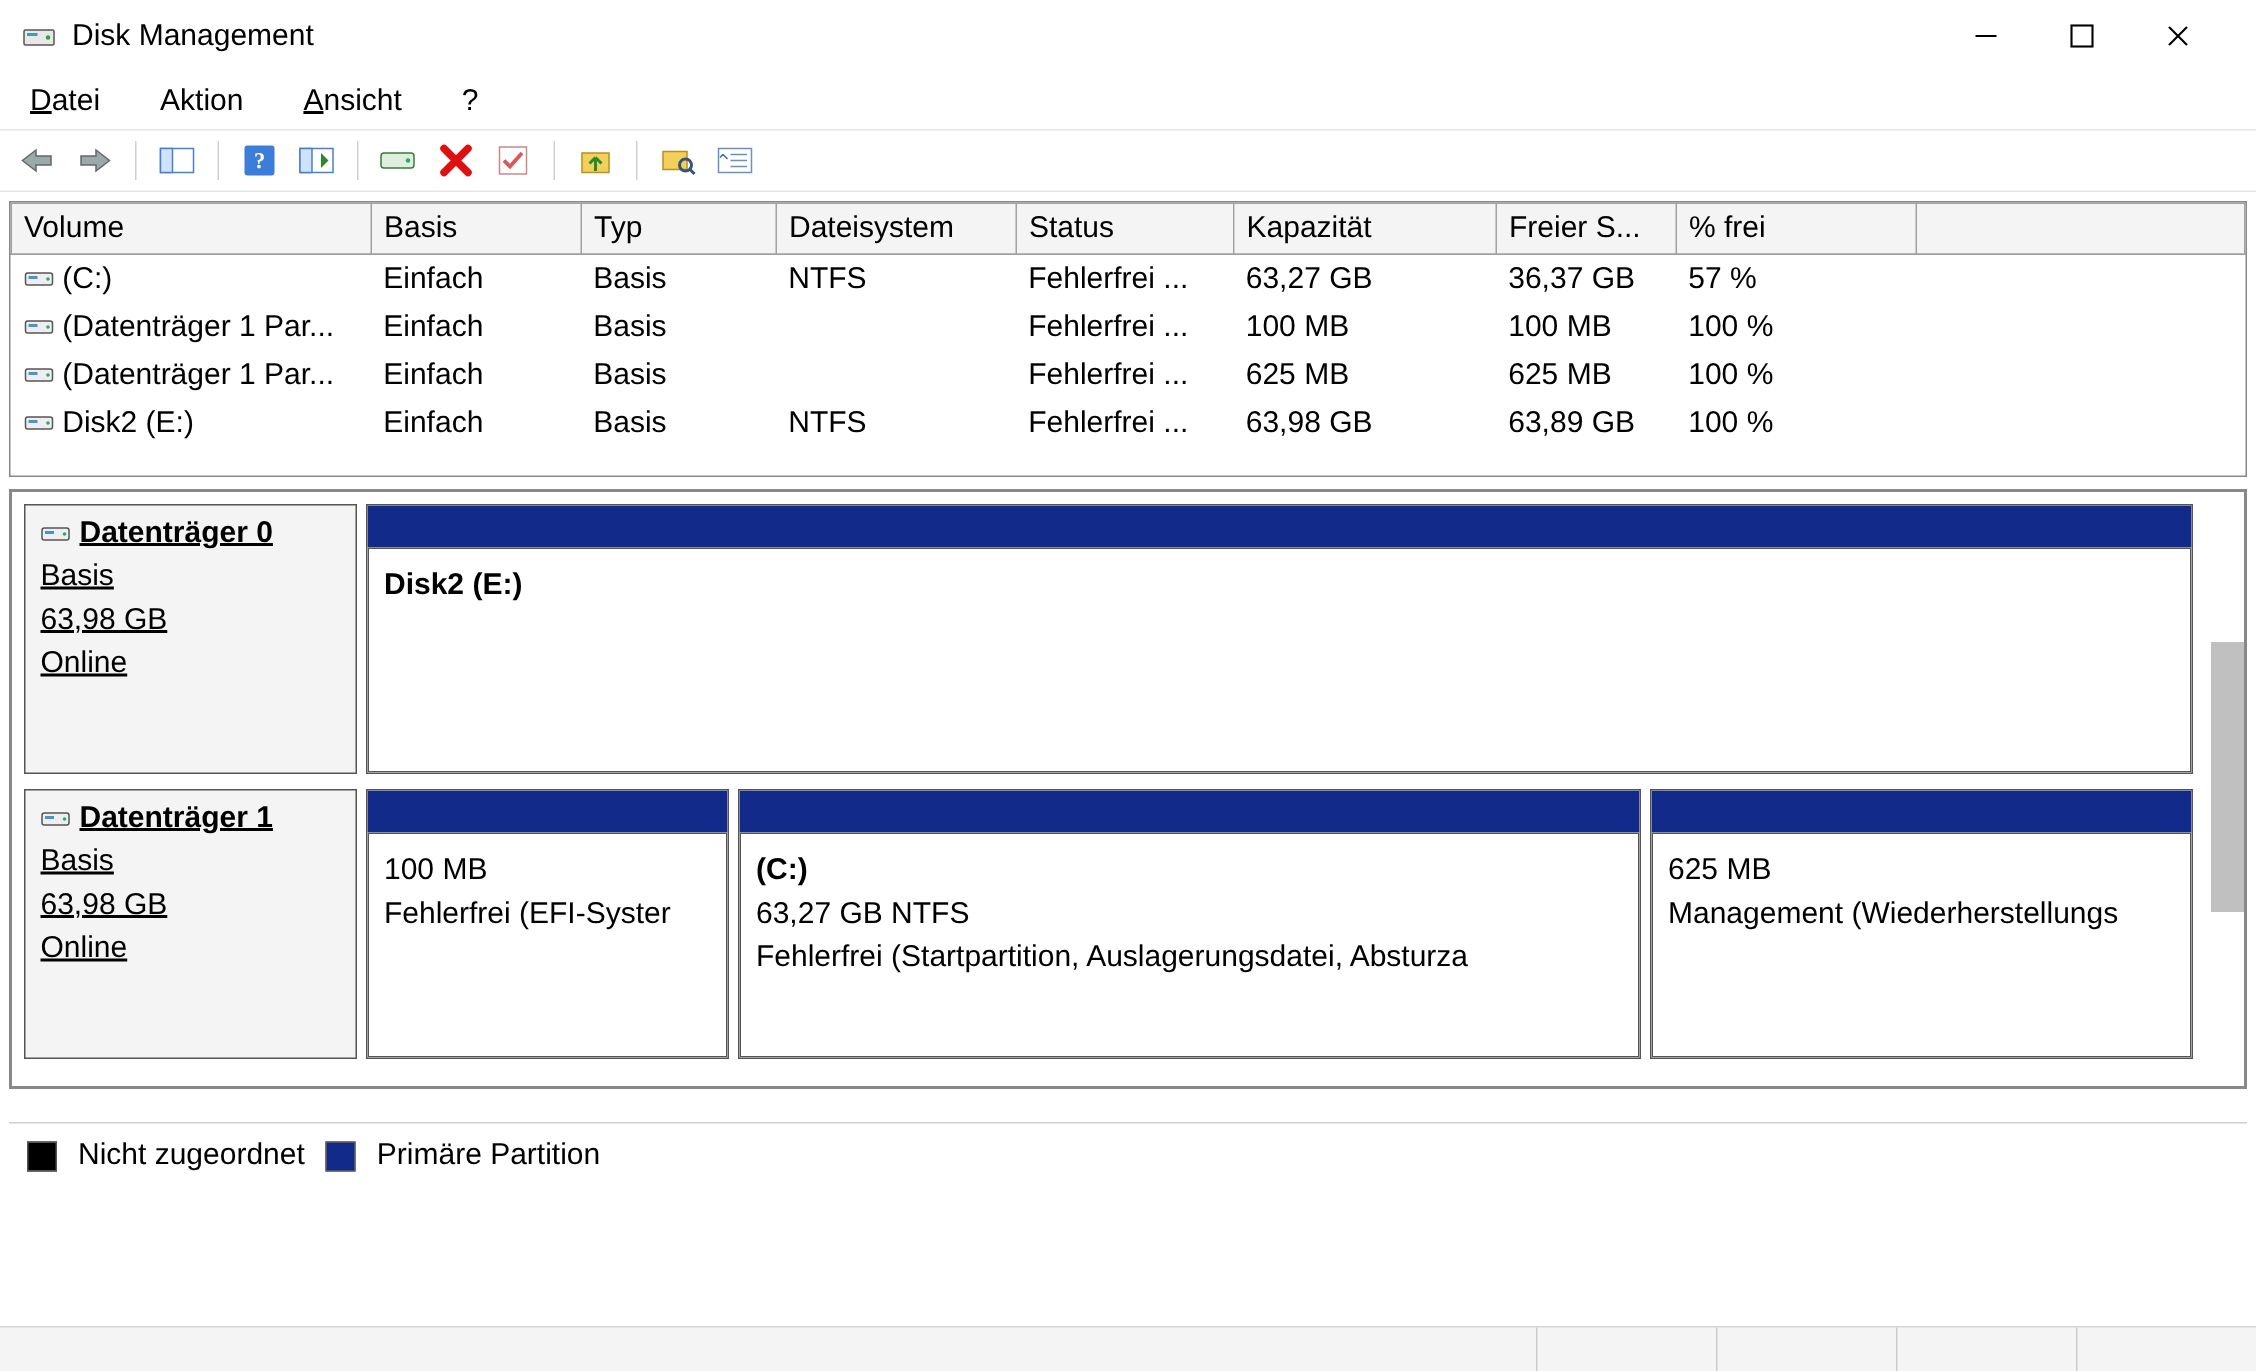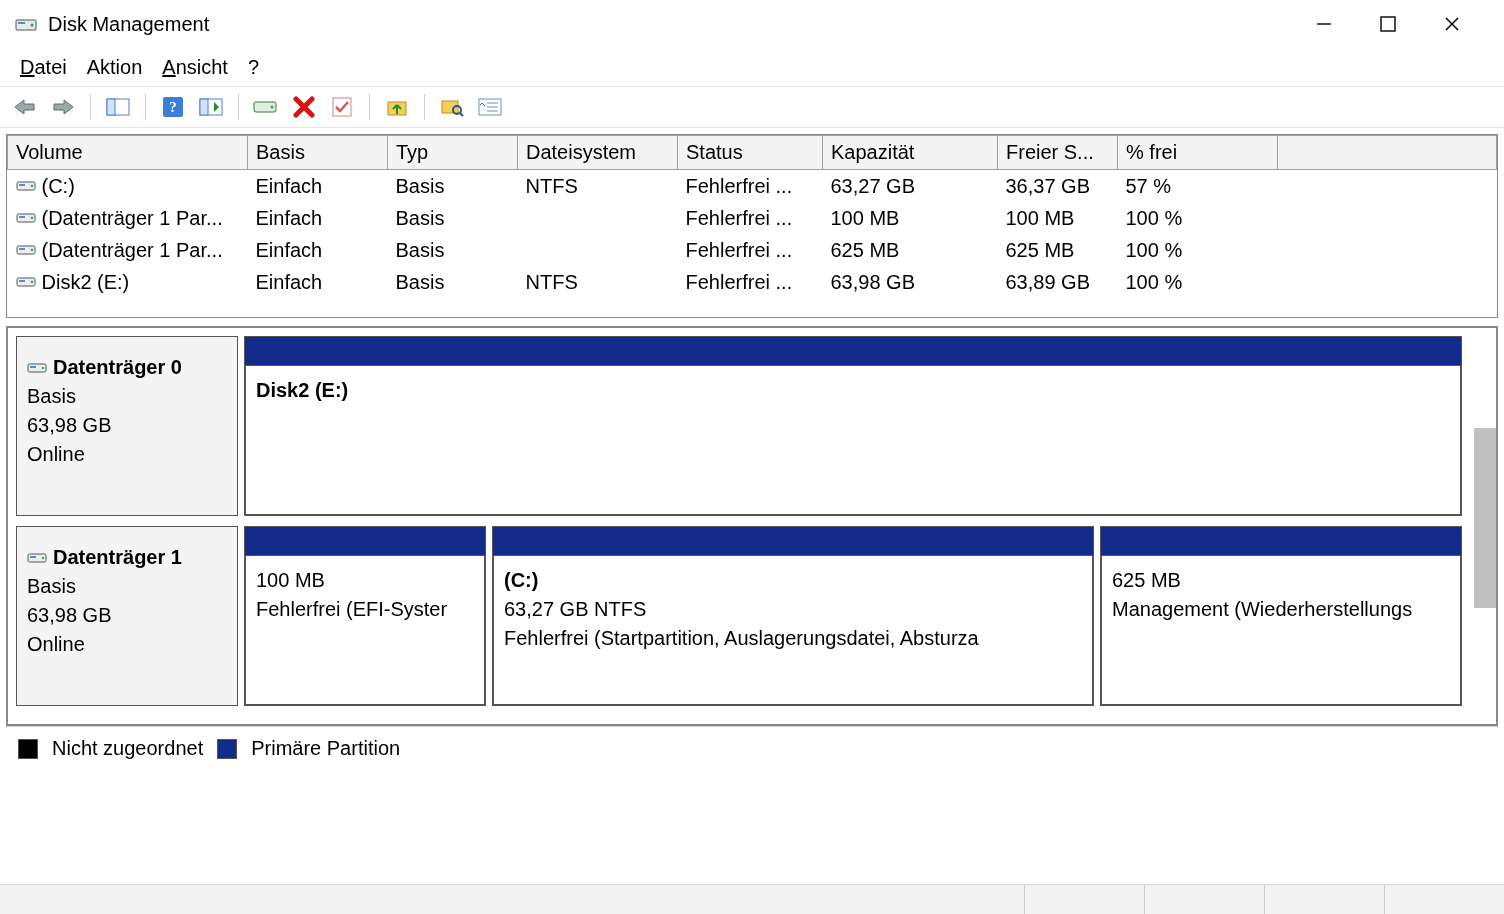--- a/index.html
+++ b/index.html
@@ -36,21 +36,21 @@
     width: 64px; height: 48px;
     display: flex; align-items: center; justify-content: center;
   }
   .win-btn svg { stroke: #000; stroke-width: 1.4; fill: none; }
 
   
   .menubar {
     height: 38px;
     display: flex;
     align-items: center;
-    gap: 20px;
+    gap: 40px;
     padding: 0 20px;
     background: #fff;
   }
   .menubar .menu-item {
     font-size: 20px;
     cursor: default;
   }
   .menubar .menu-item .underline { text-decoration: underline; }
 
   
@@ -151,23 +151,24 @@
   .disk-row {
     display: flex;
     height: 180px;
     gap: 6px;
     padding-right: 26px;
   }
   .disk-label-box {
     width: 222px;
     border: 1px solid #555;
     background: #f4f4f4;
-    padding: 16px 10px;
+    padding: 4px 10px;
     font-size: 20px;
     line-height: 1.45;
+    text-decoration: underline;
   }
   .disk-label-box .disk-title {
     font-weight: bold;
     display: flex; align-items: center; gap: 6px;
   }
   .parts-area {
     flex: 1;
     display: flex;
     gap: 6px;
   }
@@ -194,20 +195,21 @@
   .part-body .part-title { font-weight: bold; }
 
   
   .legend {
     display: flex;
     align-items: center;
     gap: 14px;
     padding: 10px 12px;
     border-top: 1px solid #d0d0d0;
     font-size: 20px;
+    margin-top: 22px;
   }
   .legend .swatch {
     width: 20px; height: 20px;
     border: 1px solid #555;
   }
   .swatch.black { background: #000; }
   .swatch.navy  { background: #122a8a; }
 
   
   .statusbar {

